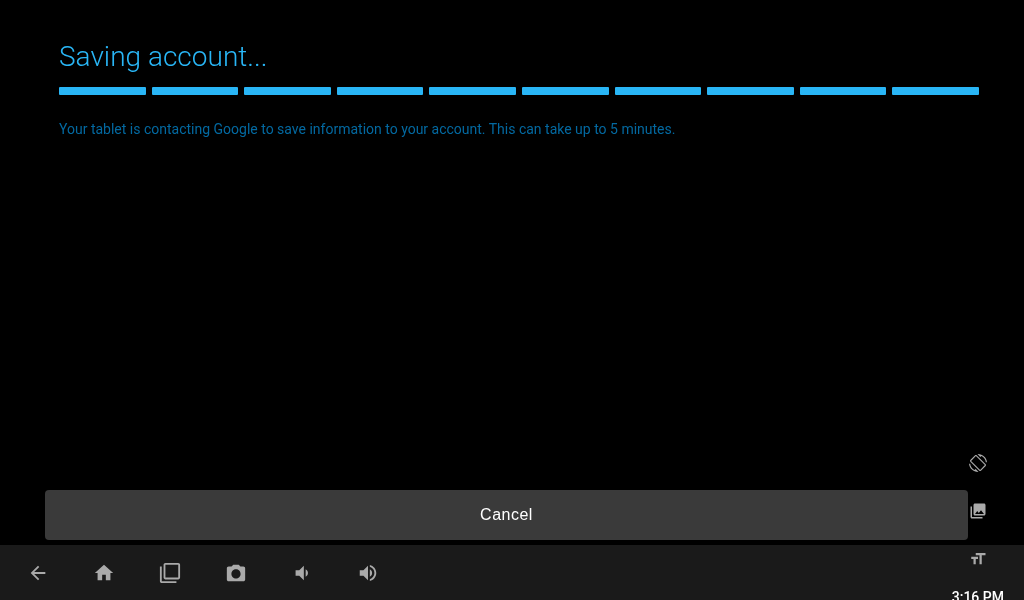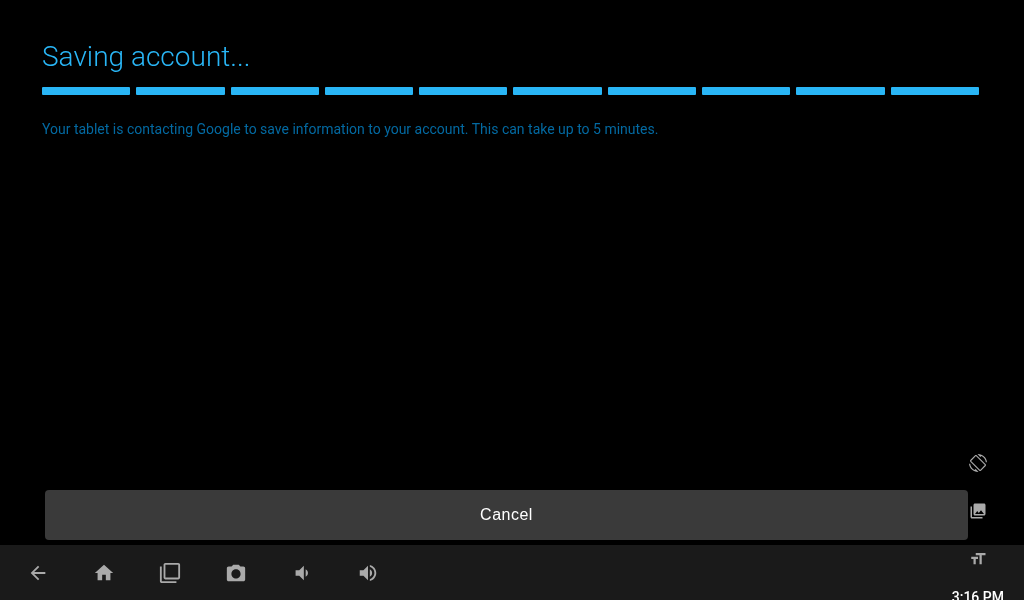--- a/index.html
+++ b/index.html
@@ -13,21 +13,21 @@
       position: relative;
     }
 
     
     .main-content {
       position: absolute;
       top: 0;
       left: 0;
       right: 0;
       bottom: 110px;
-      padding: 40px 45px 20px 42px;
+      padding: 40px 45px 20px 59px;
     }
 
     .title {
       color: #29b6f6;
       font-size: 28px;
       font-weight: 300;
       margin-bottom: 14px;
     }
 
     

